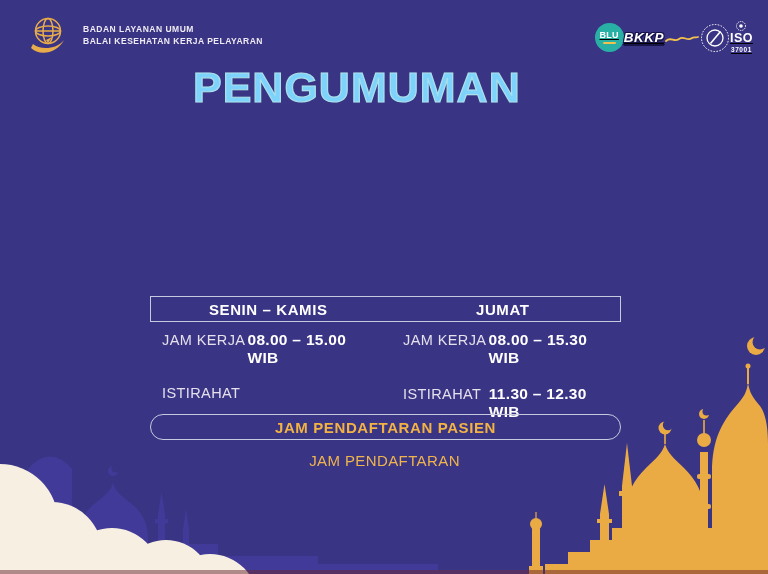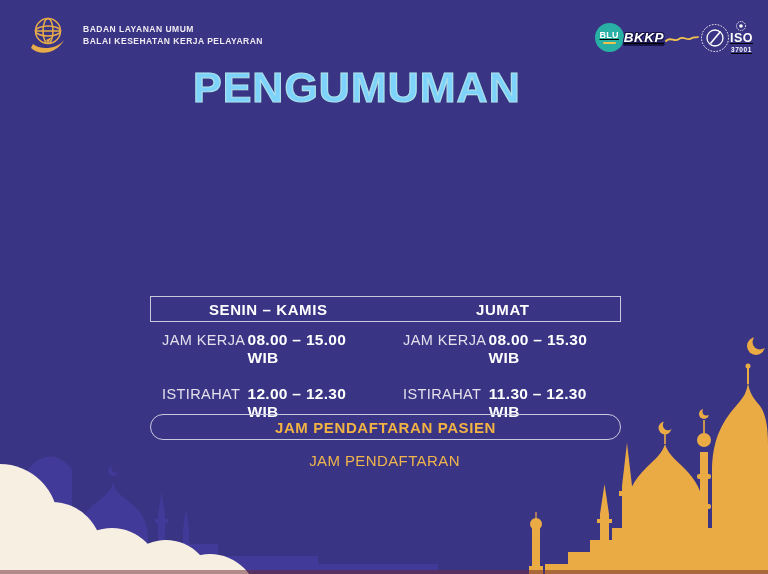--- a/index.html
+++ b/index.html
@@ -183,21 +183,20 @@
         <span class="sched-value">08.00 – 15.00 WIB</span>
       </div>
       <div class="sched-col right">
         <span class="sched-label">JAM KERJA</span>
         <span class="sched-value">08.00 – 15.30 WIB</span>
       </div>
     </div>
     <div class="sched-row">
       <div class="sched-col left">
         <span class="sched-label">ISTIRAHAT</span>
-        <span class="sched-value">12.00 – 12.30 WIB</span>
       </div>
       <div class="sched-col right">
         <span class="sched-label">ISTIRAHAT</span>
         <span class="sched-value">11.30 – 12.30 WIB</span>
       </div>
     </div>
   </div>
 
   <div class="box-header reg-header">
     <div class="box-cell">JAM PENDAFTARAN PASIEN</div>

